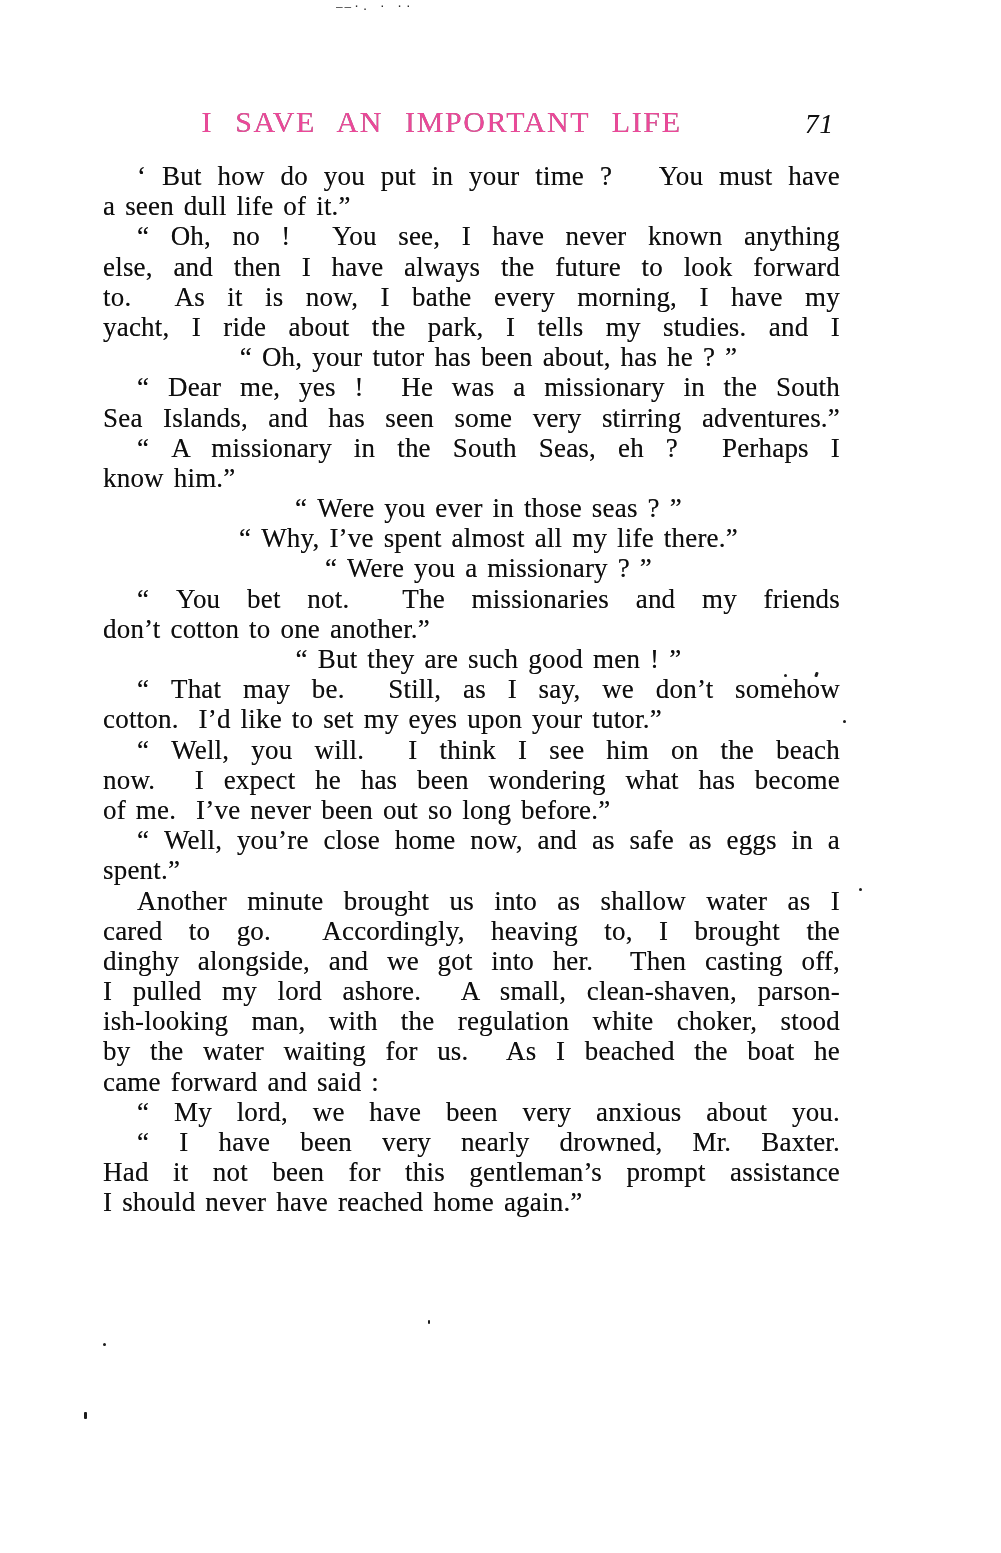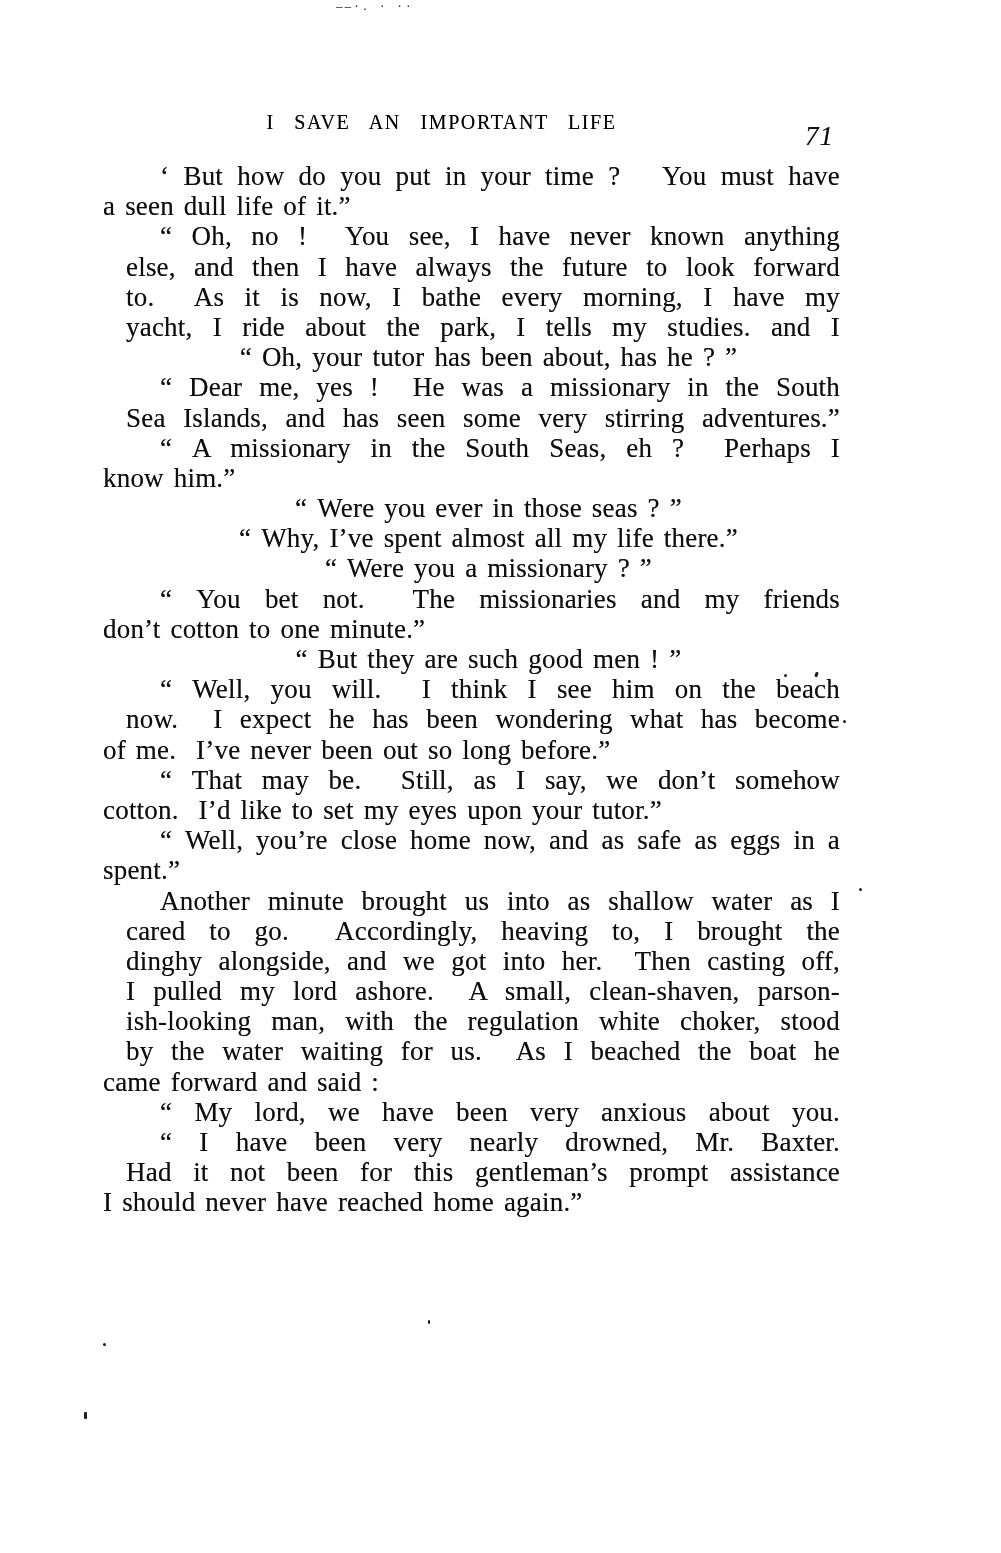--- a/index.html
+++ b/index.html
@@ -18,32 +18,32 @@
     position: absolute;
     top: 104px;
     left: 103px;
     width: 737px;
     height: 38px;
   }
   .running-title {
     position: absolute;
     left: 0; right: 60px;
     text-align: center;
-    font-size: 20px;
+    font-size: 30px;
     line-height: 36px;
     letter-spacing: 1.6px;
     word-spacing: 13px;
-    color: #000000;
+    color: #ec4899;
     text-shadow: 0 0 0.5px rgba(0,0,0,0.55);
     white-space: nowrap;
   }
   .page-number {
     position: absolute;
     right: 6px;
-    top: 16px;
+    top: 4px;
     font-size: 27px;
     line-height: 32px;
     letter-spacing: 1px;
     font-style: italic;  
     text-shadow: 0 0 0.5px rgba(0,0,0,0.55);
   }
   
   .text-block {
     position: absolute;
     left: 103px;
@@ -56,21 +56,21 @@
     font-size: 27px;
     line-height: 30.2px;
     height: 30.2px;
     word-spacing: 3px;
     letter-spacing: 0.2px;
     white-space: normal;
     text-align: left;
     color: #0e0e0e;
     text-shadow: 0 0 0.5px rgba(0,0,0,0.5);
   }
-  .ln.j { text-align: justify; text-align-last: justify; margin-left: 23px; }
+  .ln.j { text-align: justify; text-align-last: justify; }
   .ln.ind { text-indent: 34px; text-align: center; }
   
   .top-artifact {
     position: absolute;
     left: 336px;
     top: 0px;
     font-family: "DejaVu Sans Mono", monospace;
     font-size: 11px;
     letter-spacing: 2px;
     color: #2a2a2a;
@@ -130,36 +130,36 @@
     <p class="para">
       <span class="ln ind">“&nbsp;Why, I’ve spent almost all my life there.”</span>
     </p>
 
     <p class="para">
       <span class="ln ind">“&nbsp;Were you a missionary&nbsp;?&nbsp;”</span>
     </p>
 
     <p class="para">
       <span class="ln ind j">“&nbsp;You bet not.&nbsp; The missionaries and my friends</span>
-      <span class="ln">don’t cotton to one minute.”</span>
+      <span class="ln">don’t cotton to one another.”</span>
     </p>
 
     <p class="para">
       <span class="ln ind">“&nbsp;But they are such good men&nbsp;!&nbsp;”</span>
     </p>
 
     <p class="para">
+      <span class="ln ind j">“&nbsp;That may be.&nbsp; Still, as I say, we don’t somehow</span>
+      <span class="ln">cotton.&nbsp; I’d like to set my eyes upon your tutor.”</span>
+    </p>
+
+    <p class="para">
       <span class="ln ind j">“&nbsp;Well, you will.&nbsp; I think I see him on the beach</span>
       <span class="ln j">now.&nbsp; I expect he has been wondering what has become</span>
       <span class="ln">of me.&nbsp; I’ve never been out so long before.”</span>
-    </p>
-
-    <p class="para">
-      <span class="ln ind j">“&nbsp;That may be.&nbsp; Still, as I say, we don’t somehow</span>
-      <span class="ln">cotton.&nbsp; I’d like to set my eyes upon your tutor.”</span>
     </p>
 
     <p class="para">
       <span class="ln ind j">“&nbsp;Well, you’re close home now, and as safe as eggs in a</span>
       <span class="ln">spent.”</span>
     </p>
 
     <p class="para">
       <span class="ln ind j">Another minute brought us into as shallow water as I</span>
       <span class="ln j">cared to go.&nbsp; Accordingly, heaving to, I brought the</span>

